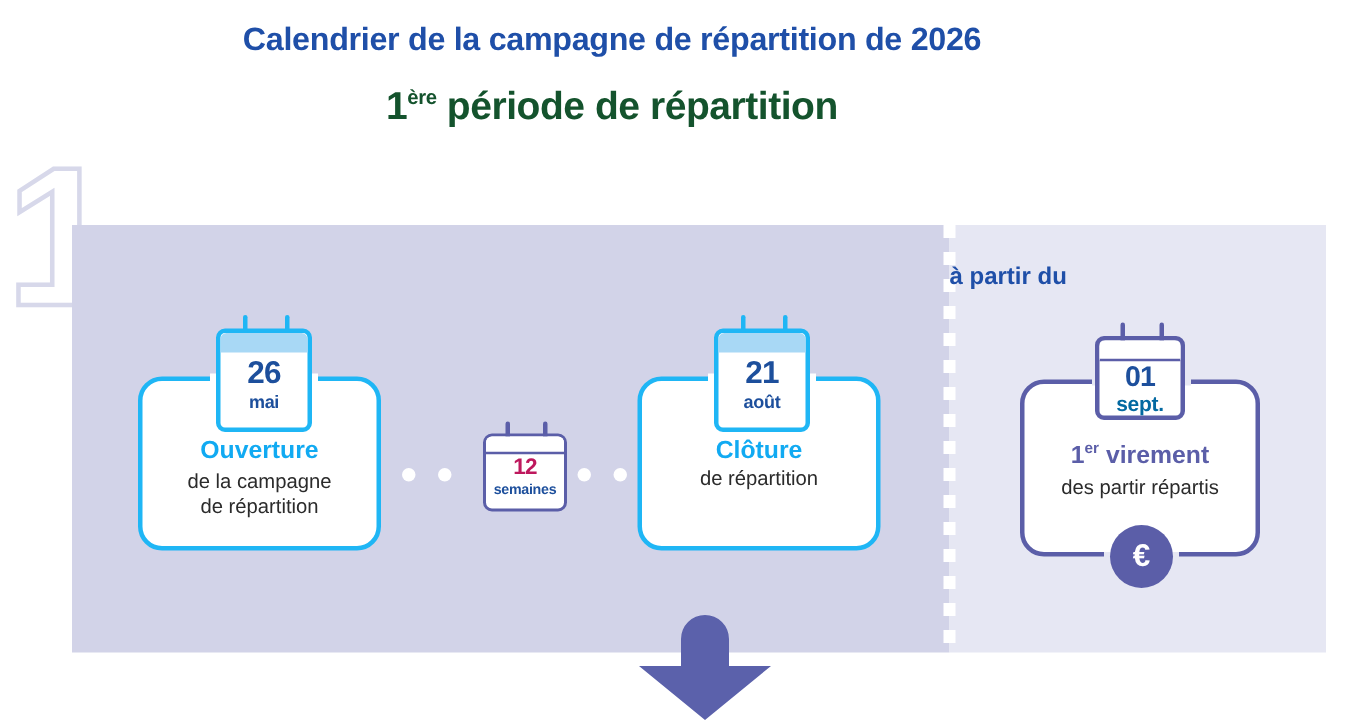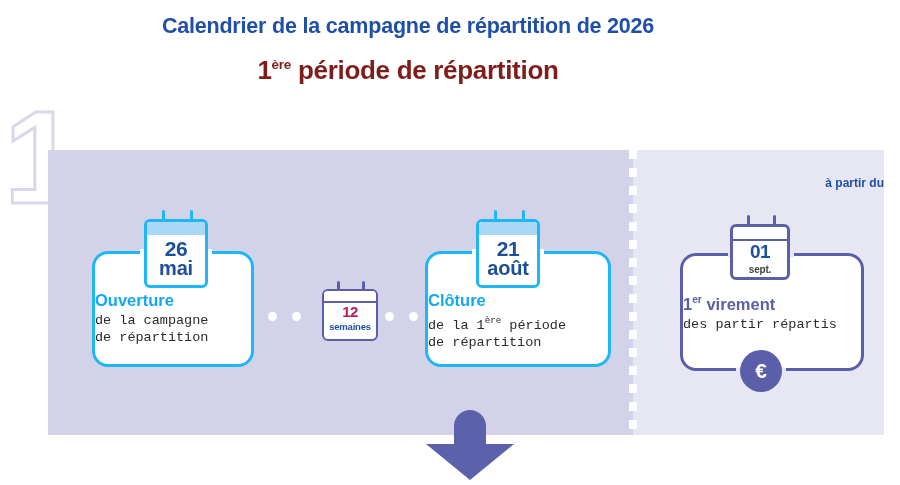--- a/index.html
+++ b/index.html
@@ -29,21 +29,21 @@
     font-size: 21.5px;
     font-weight: bold;
     color: #1f4fa8;
     letter-spacing: -0.2px;
   }
   .sub-title {
     margin: 0;
     padding-top: 16px;
     font-size: 26px;
     font-weight: bold;
-    color: #7f1d1d;
+    color: #14532d;
     letter-spacing: -0.3px;
   }
   .sub-title sup {
     font-size: 0.52em;
     vertical-align: super;
     font-weight: bold;
   }
 
   
   .big-numeral {
@@ -106,61 +106,60 @@
 
   .card-ouverture {
     left: 92px;
     top: 251px;
     width: 162px;
     height: 116px;
   }
   .card-cloture {
     left: 425px;
     top: 251px;
-    width: 186px;
+    width: 162px;
     height: 116px;
   }
   .card-virement {
     left: 680px;
     top: 253px;
-    width: 184px;
+    width: 160px;
     height: 118px;
   }
 
   
   .border-gap {
     position: absolute;
     background: #ffffff;
     z-index: 6;
   }
 
   .card-text {
     position: absolute;
     z-index: 7;
-    text-align: left;
+    text-align: center;
     width: 100%;
     left: 0;
   }
   .card-head {
     font-size: 16.5px;
     font-weight: bold;
     line-height: 20px;
   }
   .head-cyan { color: #11aaf2; }
   .head-purple { color: #5b5ea8; }
   .head-purple sup {
     font-size: 0.62em;
     vertical-align: super;
   }
   .card-body {
     font-size: 13.5px;
     color: #2b2b2b;
     line-height: 17px;
     margin-top: 2px;
-    font-family: Liberation Mono, monospace;
   }
   .card-body sup {
     font-size: 0.68em;
     vertical-align: super;
   }
 
   
   .calendar {
     position: absolute;
     z-index: 8;
@@ -213,21 +212,21 @@
   .cal-lg .cal-ring.r1 { left: 15px; }
   .cal-lg .cal-ring.r2 { left: 43px; }
   .cal-lg .cal-day {
     color: #1d4f9c;
     font-size: 21px;
     line-height: 22px;
     margin-top: 16px;
   }
   .cal-lg .cal-month {
     color: #1d4f9c;
-    font-size: 20px;
+    font-size: 12px;
     line-height: 16px;
   }
   .cal-ouverture { left: 144px; top: 219px; }
   .cal-cloture { left: 476px; top: 219px; }
 
   
   .cal-purple {
     width: 60px;
     height: 56px;
     border: 3px solid #5b5ea8;
@@ -236,22 +235,22 @@
   .cal-purple .cal-ring { background: #5b5ea8; }
   .cal-purple .cal-ring.r1 { left: 14px; }
   .cal-purple .cal-ring.r2 { left: 40px; }
   .cal-purple .cal-day {
     color: #1d4f9c;
     font-size: 19px;
     line-height: 20px;
     margin-top: 15px;
   }
   .cal-purple .cal-month {
-    color: #404040;
-    font-size: 10px;
+    color: #0369a1;
+    font-size: 14px;
     line-height: 15px;
   }
   .cal-virement { left: 730px; top: 224px; }
 
   
   .cal-sm {
     width: 56px;
     height: 52px;
     border: 2.5px solid #5b5ea8;
     left: 322px;
@@ -288,22 +287,22 @@
   .dot.d2 { left: 292px; }
   .dot.d3 { left: 385px; }
   .dot.d4 { left: 409px; }
 
   
   .apartir {
     position: absolute;
     left: 633px;
     top: 176px;
     width: 251px;
-    text-align: right;
-    font-size: 12px;
+    text-align: left;
+    font-size: 16px;
     font-weight: bold;
     color: #1f4fa8;
     z-index: 6;
   }
 
   
   .euro-badge {
     position: absolute;
     left: 740px;
     top: 350px;
@@ -373,21 +372,20 @@
     <div class="cal-ring r2"></div>
   </div>
   <div class="cal-band"></div>
   <div class="cal-day">12</div>
   <div class="cal-month">semaines</div>
 </div>
 
 <div class="card card-cyan card-cloture">
   <div class="card-text" style="top:36px;">
     <div class="card-head head-cyan">Clôture</div>
-    <div class="card-body"><span>de la 1</span><sup>ère</sup><span> période</span></div>
     <div class="card-body" style="margin-top:0;">de répartition</div>
   </div>
 </div>
 <div class="border-gap" style="left:472px; top:249px; width:72px; height:6px;"></div>
 
 <div class="calendar cal-lg cal-cloture">
   <div class="cal-rings">
     <div class="cal-ring r1"></div>
     <div class="cal-ring r2"></div>
   </div>

